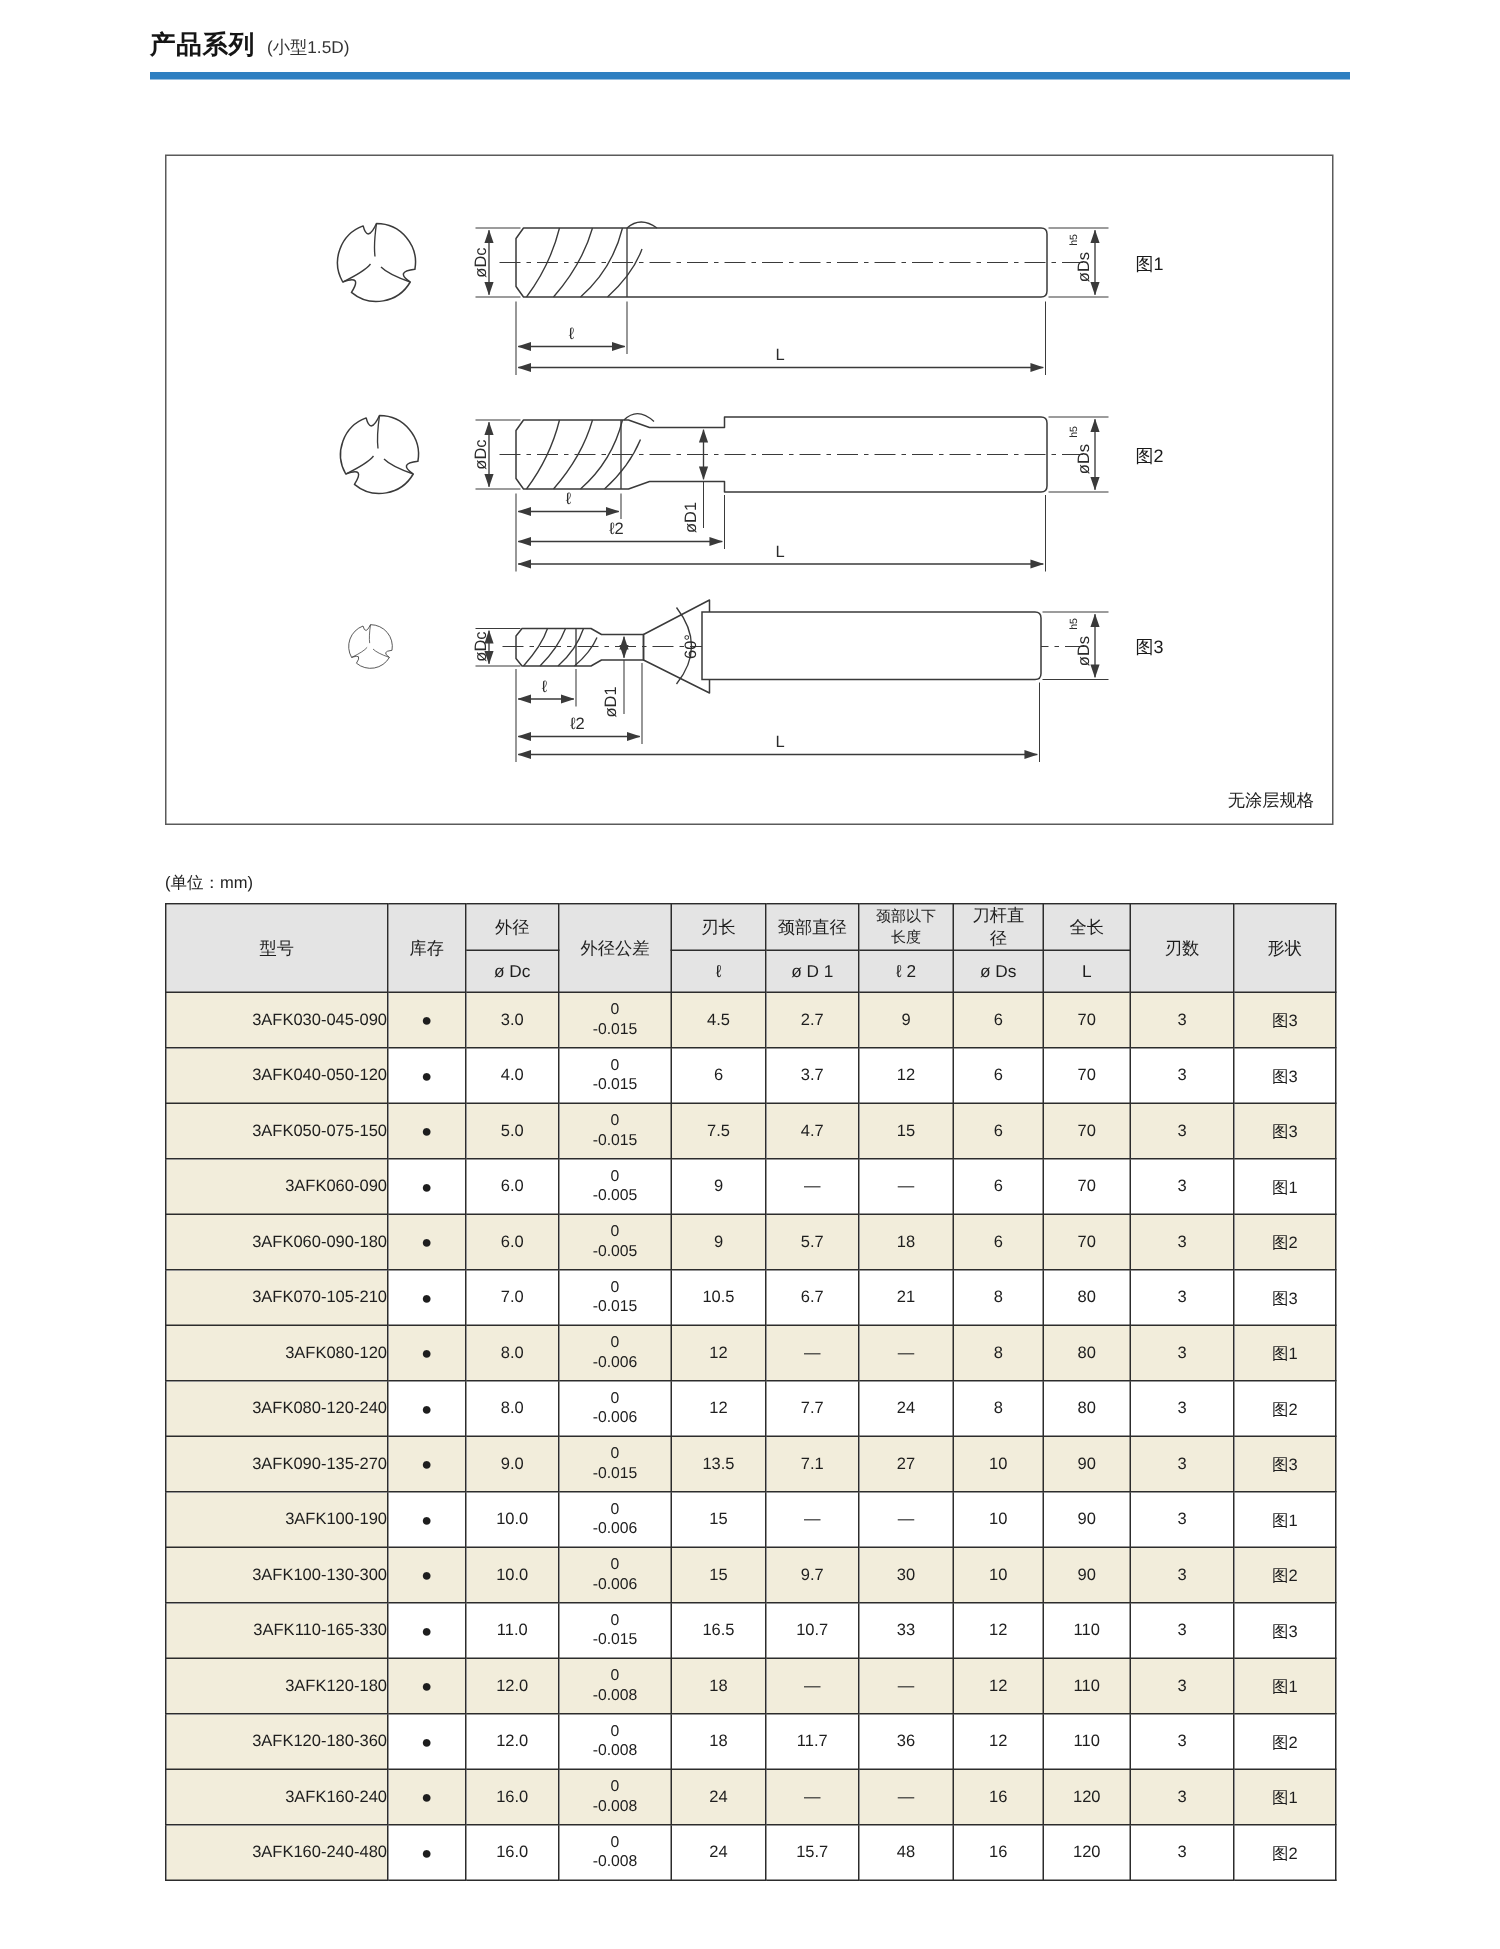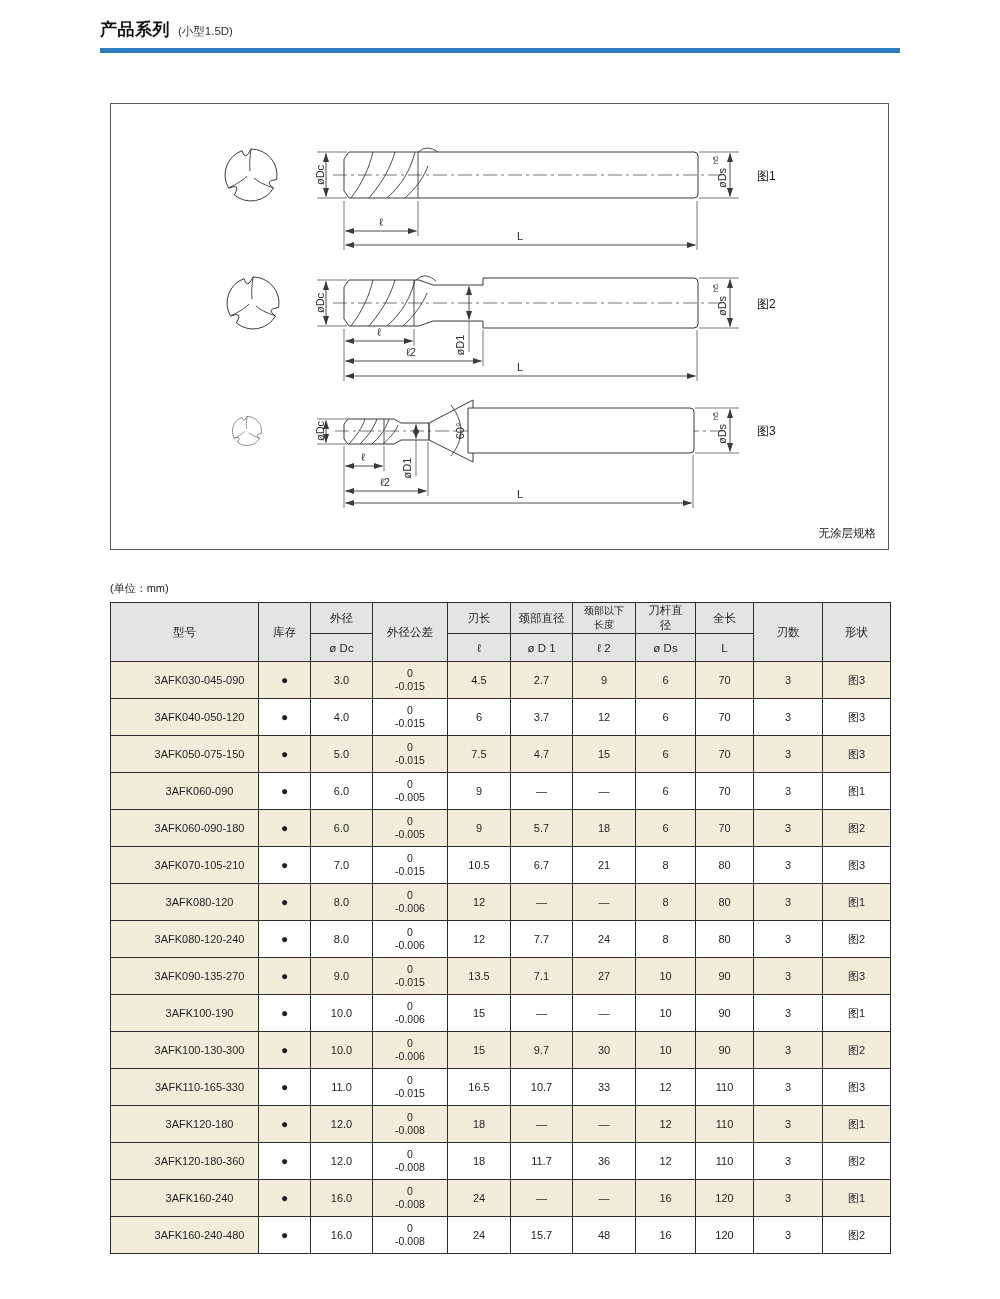--- a/index.html
+++ b/index.html
@@ -32,21 +32,21 @@
   .unitnote { position:absolute; left:110px; top:581px; width:779px; text-align:left; font-size:11px; color:#222; }
   .footnote { position:absolute; left:110px; top:1259px; width:779px; text-align:right; font-size:11px; color:#111; }
 
   
   .tblwrap { position:absolute; left:110px; top:602px; width:780px; }
   table { border-collapse:collapse; table-layout:fixed; width:780px; border:1.5px solid #1c1c1c; }
   th, td { border:1px solid #2c2c2c; text-align:center; vertical-align:middle; color:#1e1e1e; overflow:hidden; }
   thead th { background:#e4e4e4; font-weight:normal; font-size:11.5px; height:28px; padding:0 7px; }
   thead th.small { font-size:10px; }
   tbody td { height:37px; font-size:11px; background:#fff; }
-  tbody td:first-child { text-align:center; padding-left:30px; background:#f2eddb; font-size:11px; }
+  tbody td:first-child { text-align:right; padding-left:30px; background:#f2eddb; font-size:11px; }
   tbody tr:nth-of-type(odd) td { background:#f2eddb; }
   td.tol div { line-height:1.25; font-size:10.5px; }
   td.stock { font-size:12px; }
 </style>
 </head>
 <body>
 
 <div class="page">
 
   <div class="hdr">

